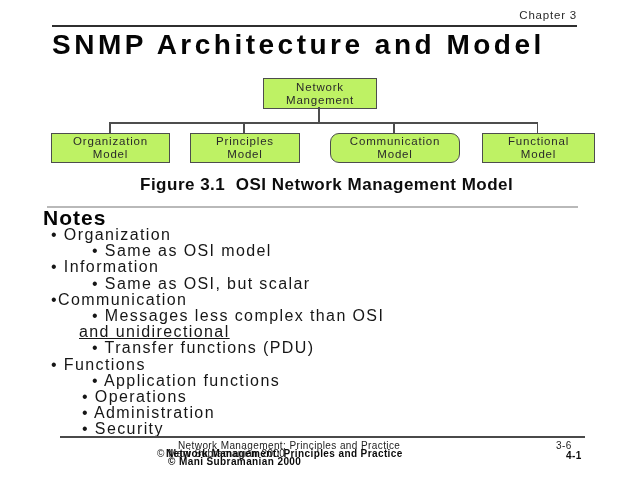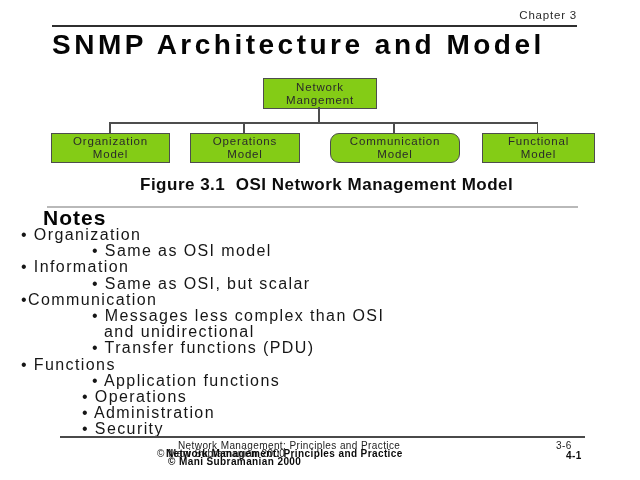--- a/index.html
+++ b/index.html
@@ -10,39 +10,39 @@
   .chapter {
     position:absolute; top:9px; left:380px; width:197px; text-align:right;
     font-size:11.5px; letter-spacing:0.8px; color:#2a2a2a;
   }
   .top-rule { position:absolute; left:52px; top:25px; width:525px; height:2px; background:#2f2f2f; }
   .slide-title {
     position:absolute; left:52px; top:29px; font-size:28px; font-weight:bold;
     letter-spacing:3.5px; white-space:nowrap; color:#050505;
   }
   .box {
-    position:absolute; border:1.5px solid #4d4d4d; background:#84cc16;
+    position:absolute; border:1.5px solid #4d4d4d; background:#bef264;
     display:flex; align-items:center; justify-content:center; text-align:center;
     font-size:11.5px; line-height:13px; letter-spacing:0.8px; white-space:pre-line; color:#2a2a2a;
   }
   .cline { position:absolute; background:#4d4d4d; }
   .fig-caption {
     position:absolute; left:140px; top:175px; width:360px; text-align:center;
     font-weight:bold; font-size:17px; letter-spacing:0.5px; white-space:pre; color:#0d0d0d;
   }
   .notes-rule { position:absolute; left:47px; top:206px; width:531px; height:2px; background:#b9b9b9; }
   .notes-heading {
     position:absolute; left:43px; top:206px; font-size:21px; font-weight:bold;
     letter-spacing:1px; color:#050505;
   }
   .notes-list { position:absolute; left:0; top:227px; width:640px; font-size:16px; letter-spacing:1.4px; color:#161616; }
   .note-line { line-height:16.2px; white-space:nowrap; }
-  .l1   { padding-left:21px; }
+  .l1   { padding-left:51px; }
   .l2   { padding-left:92px; }
-  .cont { padding-left:104px; }
+  .cont { padding-left:79px;text-decoration:underline; }
   .l3   { padding-left:82px; }
   .footer-rule { position:absolute; left:60px; top:436px; width:525px; height:1.5px; background:#4a4a4a; }
   .ft { position:absolute; font-size:10px; letter-spacing:0.4px; white-space:nowrap; color:#222; }
   .ft.b { font-weight:bold; color:#0a0a0a; }
 </style>
 </head>
 <body>
 
 <div class="page">
 
@@ -56,21 +56,21 @@
 
     <div class="cline" style="left:318px; top:107px; width:1.5px; height:15px;"></div>
     <div class="cline" style="left:109px; top:122px; width:429px; height:1.5px;"></div>
     <div class="cline" style="left:109px; top:122px; width:1.5px; height:11px;"></div>
     <div class="cline" style="left:243px; top:122px; width:1.5px; height:11px;"></div>
     <div class="cline" style="left:393px; top:122px; width:1.5px; height:11px;"></div>
     <div class="cline" style="left:536.5px; top:122px; width:1.5px; height:11px;"></div>
 
     <div class="box" style="left:51px;  top:133px; width:117px; height:28px;">Organization
 Model</div>
-    <div class="box" style="left:190px; top:133px; width:108px; height:28px;">Operations
+    <div class="box" style="left:190px; top:133px; width:108px; height:28px;">Principles
 Model</div>
     <div class="box" style="left:330px; top:133px; width:128px; height:28px;border-radius:9px;">Communication
 Model</div>
     <div class="box" style="left:482px; top:133px; width:111px; height:28px;">Functional
 Model</div>
   </div>
 
   <div class="fig-caption">Figure 3.1  OSI Network Management Model</div>
 
   <div class="notes-rule"></div>

